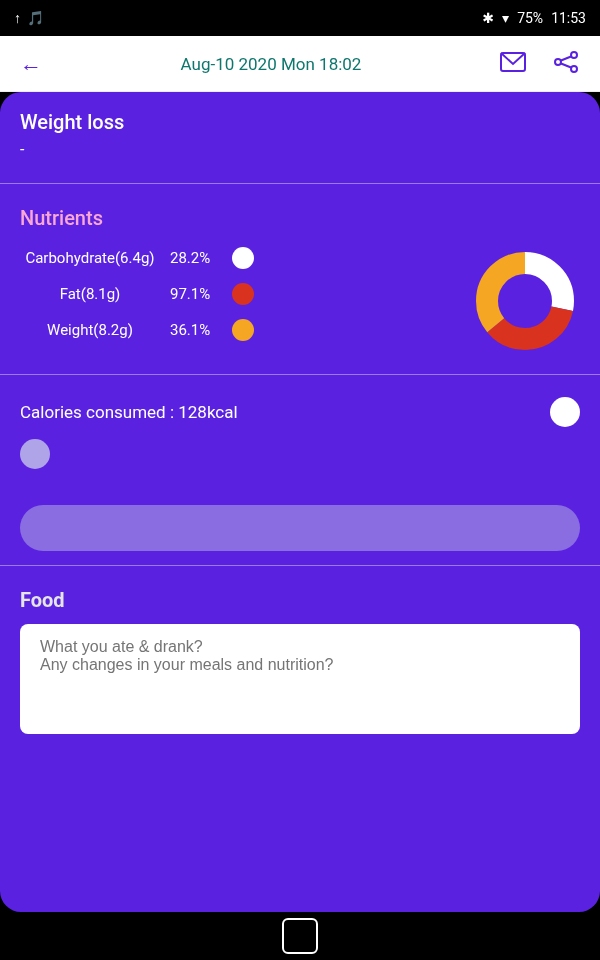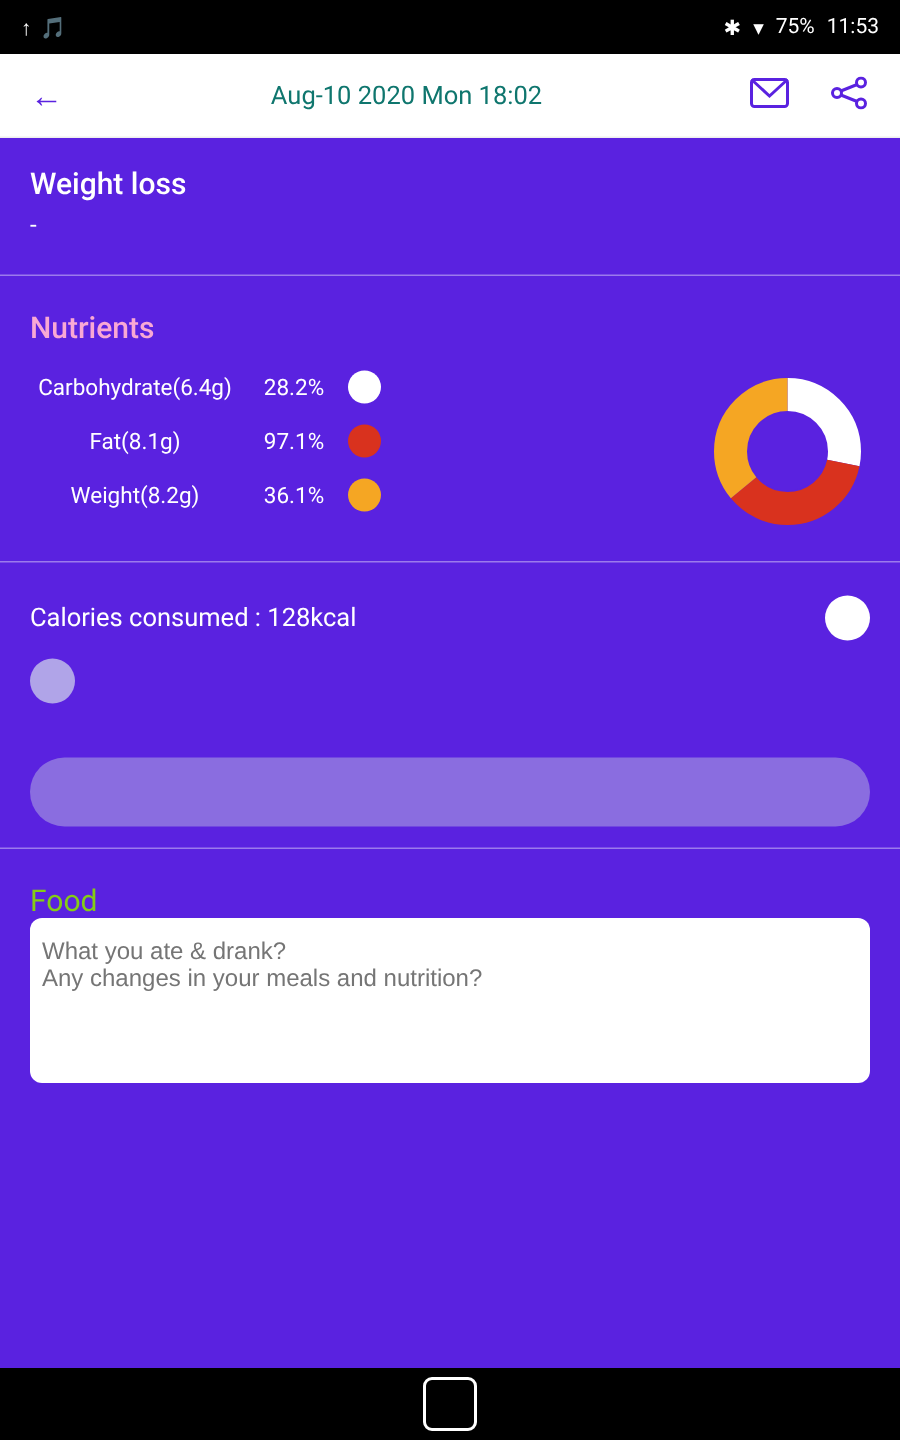--- a/index.html
+++ b/index.html
@@ -47,20 +47,21 @@
       border: none;
       cursor: pointer;
       padding: 4px;
     }
 
     
     .main-content {
       background: #5a22e0;
       min-height: calc(960px - 36px - 56px - 48px);
       padding: 0 0 0 0;
+      border-radius: 21px;
     }
 
     
     .section-weight {
       padding: 18px 20px 8px 20px;
     }
     .section-title {
       color: #fff;
       font-size: 20px;
       font-weight: 500;
@@ -104,21 +105,21 @@
     .nutrient-label {
       color: #fff;
       font-size: 15px;
       min-width: 140px;
       text-align: center;
     }
     .nutrient-pct {
       color: #fff;
       font-size: 15px;
       min-width: 52px;
-      text-align: center;
+      text-align: left;
     }
     .nutrient-dot {
       width: 22px;
       height: 22px;
       border-radius: 50%;
       flex-shrink: 0;
     }
     .dot-carb { background: #fff; }
     .dot-fat { background: #d9321e; }
     .dot-protein { background: #f5a623; }
@@ -171,30 +172,31 @@
       height: 100%;
       border-radius: 30px;
       width: 0%;
     }
 
     
     .section-food {
       padding: 14px 20px 10px 20px;
     }
     .food-title {
-      color: #84cc16;
+      color: #e5e5e5;
       font-size: 20px;
-      font-weight: 400;
+      font-weight: 700;
+      margin-bottom: 12px;
     }
     .food-textarea {
       width: 100%;
       background: #fff;
       border: none;
       border-radius: 8px;
-      padding: 14px 8px;
+      padding: 14px 20px;
       font-size: 16px;
       color: #aaa;
       min-height: 110px;
       resize: none;
       font-family: Arial, sans-serif;
       outline: none;
     }
 
     
     .bottom-bar {

